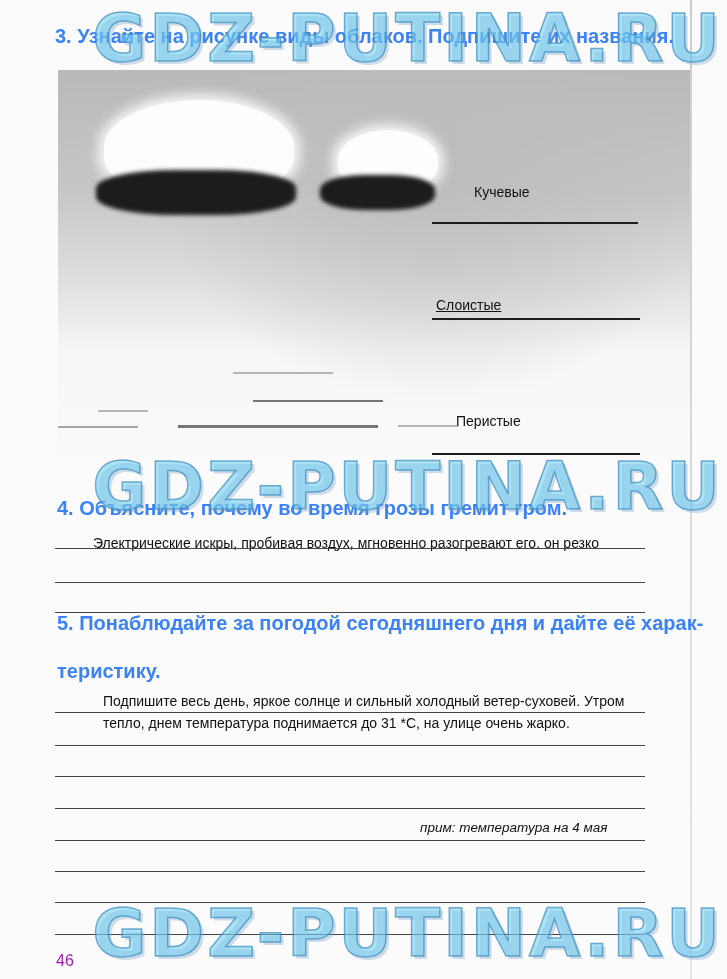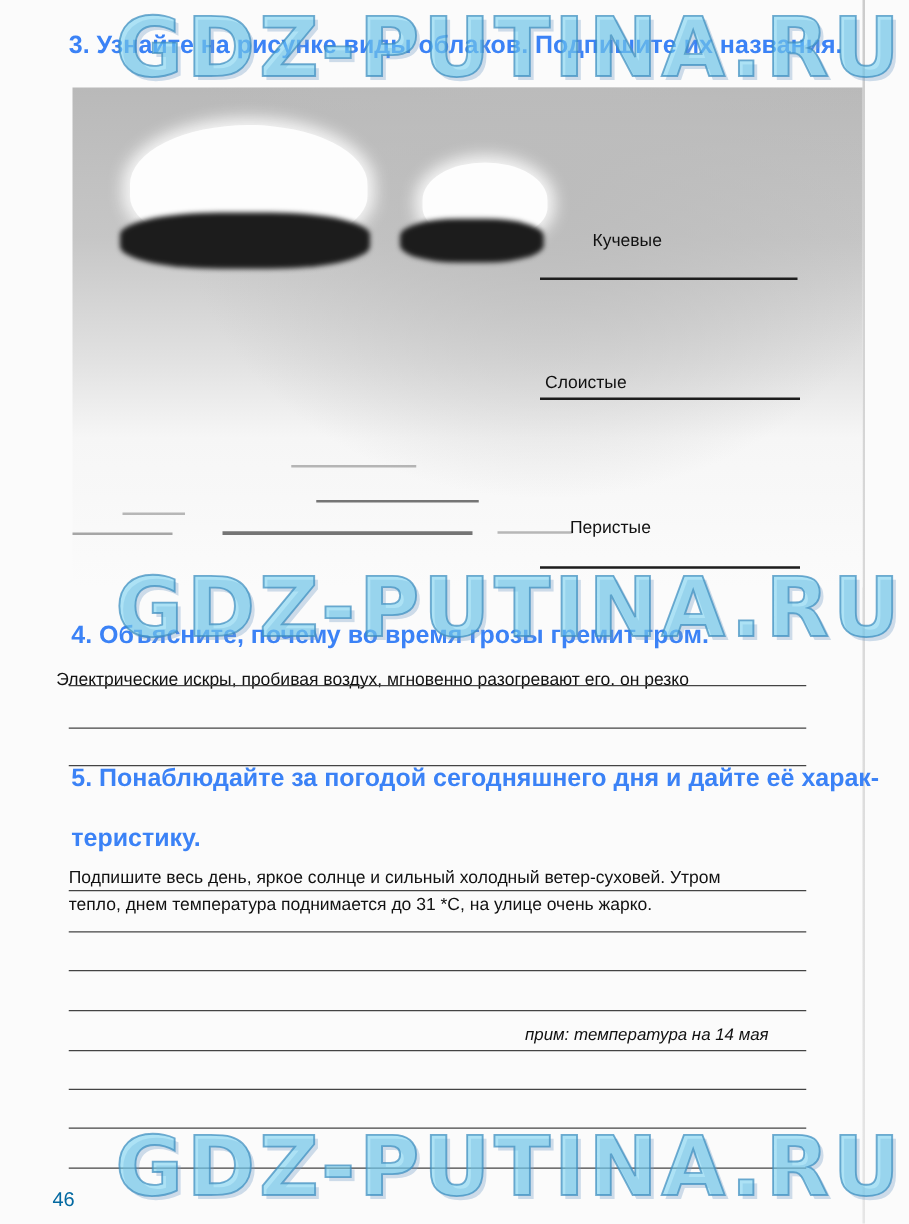--- a/index.html
+++ b/index.html
@@ -33,26 +33,26 @@
       position: absolute; background: #1c1c1c; border-radius: 40%;
       filter: blur(2px);
     }
     .streak { position: absolute; height: 2px; background: #555; filter: blur(0.6px); opacity: 0.8; }
     .answer-label {
       position: absolute; font-size: 14px; color: #111; white-space: nowrap; text-align: right;
     }
     .rule { position: absolute; height: 2px; background: #1d1d1d; }
     .line { position: absolute; left: 55px; width: 590px; height: 1px; background: #444; }
     .answer-text {
-      position: absolute; font-size: 14px; line-height: 22px; color: #111;
+      position: absolute; font-size: 14px; line-height: 22px; color: #111; margin-left: 48px;
     }
     .note {
       position: absolute; font-size: 13.5px; font-style: italic; color: #111; white-space: nowrap;
     }
-    .page-number { position: absolute; left: 42px; top: 952px; font-size: 16px; color: #0369a1; }
+    .page-number { position: absolute; left: 56px; top: 952px; font-size: 16px; color: #a21caf; }
     .watermark {
       position: absolute; left: 0; width: 727px; text-align: center;
       font-family: "DejaVu Sans", sans-serif; font-weight: bold; font-size: 66px;
       letter-spacing: 3px; color: rgba(110, 205, 240, 0.55);
       -webkit-text-stroke: 1.5px rgba(60,140,190,0.7);
       text-shadow: 3px 3px 0 rgba(120,160,200,0.35);
       pointer-events: none; white-space: nowrap; margin-left: 44px;
     }
   </style>
 </head>
@@ -76,41 +76,41 @@
     <div class="streak" style="left:195px; top:330px; width:130px;"></div>
     <div class="streak" style="left:40px; top:340px; width:50px; opacity:0.4;"></div>
     <div class="streak" style="left:120px; top:355px; width:200px; height:3px;"></div>
     <div class="streak" style="left:0; top:356px; width:80px; opacity:0.5;"></div>
     <div class="streak" style="left:340px; top:355px; width:60px; opacity:0.4;"></div>
   </div>
 
   <div class="answer-label" style="left:474px; top:184px;">Кучевые</div>
   <div class="rule" style="left:432px; top:222px; width:206px;"></div>
 
-  <div class="answer-label" style="left:436px; top:297px;">Слоистые</div>
+  <div class="answer-label" style="left:436px; top:297px;text-decoration:underline;">Слоистые</div>
   <div class="rule" style="left:432px; top:318px; width:208px;"></div>
 
   <div class="answer-label" style="left:456px; top:413px;">Перистые</div>
   <div class="rule" style="left:432px; top:453px; width:208px;"></div>
 
   <div class="task-title" style="left:57px; top:497px;">4. Объясните, почему во время грозы гремит гром.</div>
   <div class="answer-text" style="left:45px; top:532px;">Электрические искры, пробивая воздух, мгновенно разогревают его. он резко</div>
   <div class="line" style="top:548px;"></div>
   <div class="line" style="top:582px;"></div>
   <div class="line" style="top:612px;"></div>
 
   <div class="task-title" style="left:57px; top:612px;">5. Понаблюдайте за погодой сегодняшнего дня и дайте её харак-</div>
   <div class="task-title" style="left:57px; top:660px;">теристику.</div>
   <div class="answer-text" style="left:55px; top:690px;">Подпишите весь день, яркое солнце и сильный холодный ветер-суховей. Утром</div>
   <div class="line" style="top:712px;"></div>
   <div class="answer-text" style="left:55px; top:712px;">тепло, днем температура поднимается до 31 *С, на улице очень жарко.</div>
   <div class="line" style="top:745px;"></div>
   <div class="line" style="top:776px;"></div>
   <div class="line" style="top:808px;"></div>
-  <div class="note" style="left:420px; top:820px;">прим: температура на 14 мая</div>
+  <div class="note" style="left:420px; top:820px;">прим: температура на 4 мая</div>
   <div class="line" style="top:840px;"></div>
   <div class="line" style="top:871px;"></div>
   <div class="line" style="top:902px;"></div>
   <div class="line" style="top:934px;"></div>
 
   <div class="page-number">46</div>
 
   <div class="watermark" style="top:0px;">GDZ-PUTINA.RU</div>
   <div class="watermark" style="top:448px;">GDZ-PUTINA.RU</div>
   <div class="watermark" style="top:895px;">GDZ-PUTINA.RU</div>

